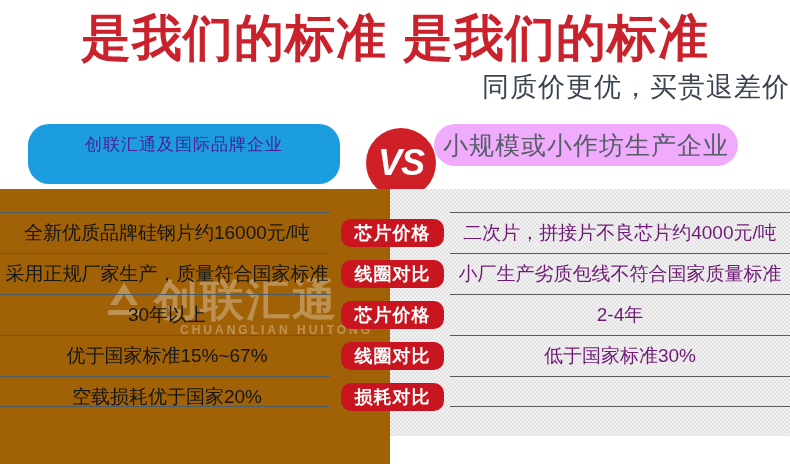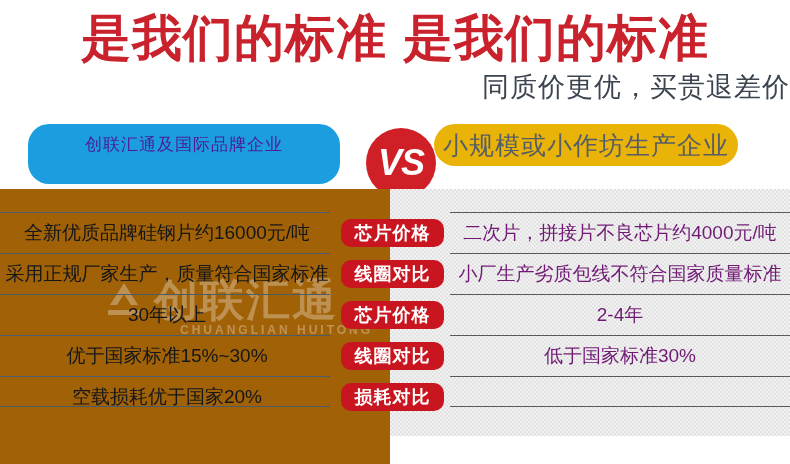--- a/index.html
+++ b/index.html
@@ -94,21 +94,21 @@
     letter-spacing: -1px;
     margin-left: 14px;
   }
   .pill-right {
     position: absolute;
     left: 434px;
     top: 8px;
     width: 304px;
     height: 42px;
     border-radius: 21px;
-    background: #eab308;
+    background: #f0abfc;
     color: #555d66;
     font-size: 25px;
     line-height: 42px;
     text-align: center;
     letter-spacing: 1px;
     white-space: nowrap;
     box-sizing: border-box;
   }
 
   
@@ -324,21 +324,21 @@
         <div class="divider-l"></div>
         <div class="divider-r"></div>
         <div class="cell-left">30年以上</div>
         <div class="badge">芯片价格</div>
         <div class="cell-right">2-4年</div>
       </div>
 
       <div class="row" style="top:146px">
         <div class="divider-l"></div>
         <div class="divider-r"></div>
-        <div class="cell-left">优于国家标准15%~30%</div>
+        <div class="cell-left">优于国家标准15%~67%</div>
         <div class="badge">线圈对比</div>
         <div class="cell-right">低于国家标准30%</div>
       </div>
 
       <div class="row" style="top:187px">
         <div class="divider-l"></div>
         <div class="divider-r"></div>
         <div class="cell-left">空载损耗优于国家20%</div>
         <div class="badge">损耗对比</div>
       </div>

